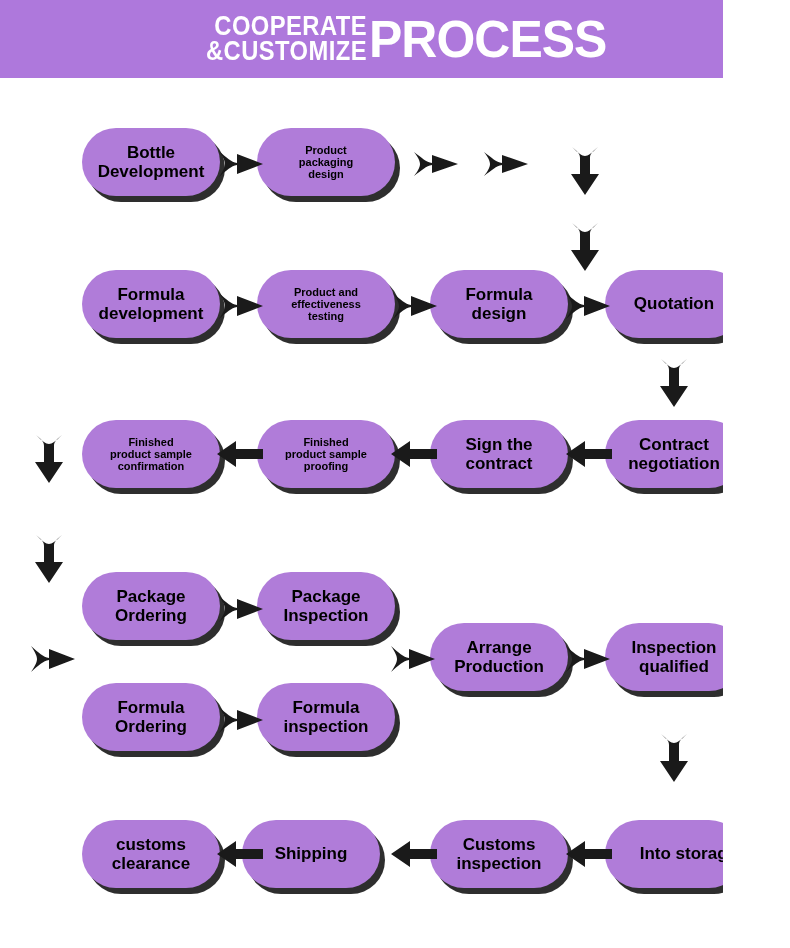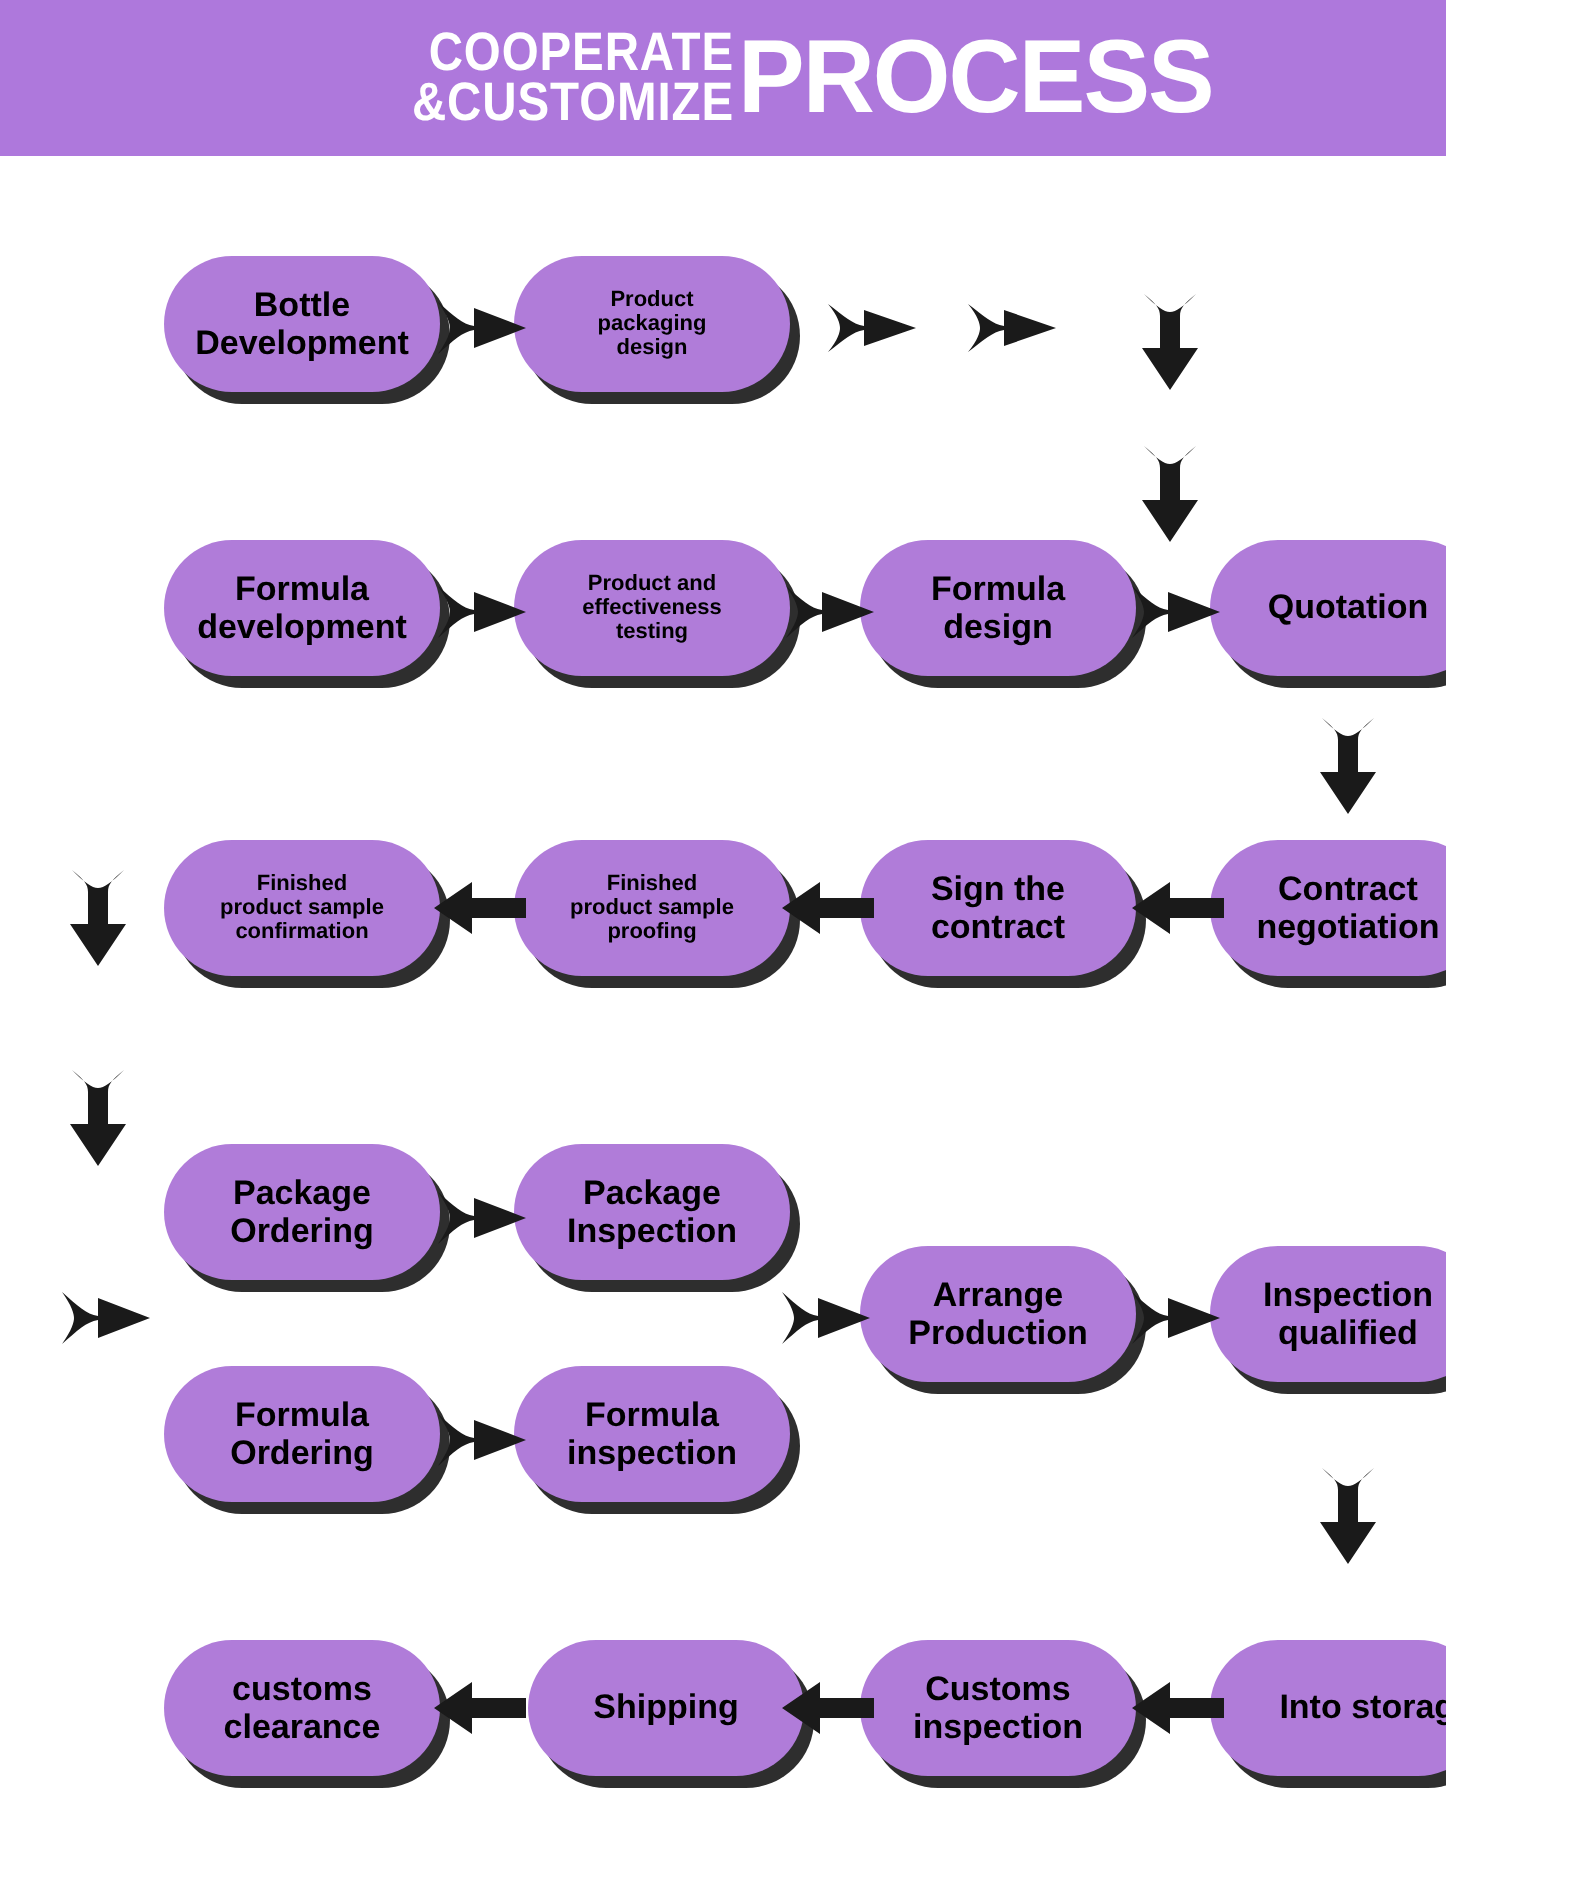--- a/index.html
+++ b/index.html
@@ -340,21 +340,21 @@
       <span class="lbl">inspection</span>
     </div>
   </div>
 
   <div class="arrow" style="left:390px;top:838px;">
     <svg width="48" height="32" viewBox="0 0 48 32">
       <path d="M1,16 L20,3 L20,11 L47,11 L47,21 L20,21 L20,29 Z" fill="#1a1a1a"></path>
     </svg>
   </div>
 
-  <div class="node" style="left:264px;top:820px;width:138px;height:68px;">
+  <div class="node" style="left:242px;top:820px;width:138px;height:68px;">
     <div>
       <span class="lbl">Shipping</span>
     </div>
   </div>
 
   <div class="arrow" style="left:216px;top:838px;">
     <svg width="48" height="32" viewBox="0 0 48 32">
       <path d="M1,16 L20,3 L20,11 L47,11 L47,21 L20,21 L20,29 Z" fill="#1a1a1a"></path>
     </svg>
   </div>

